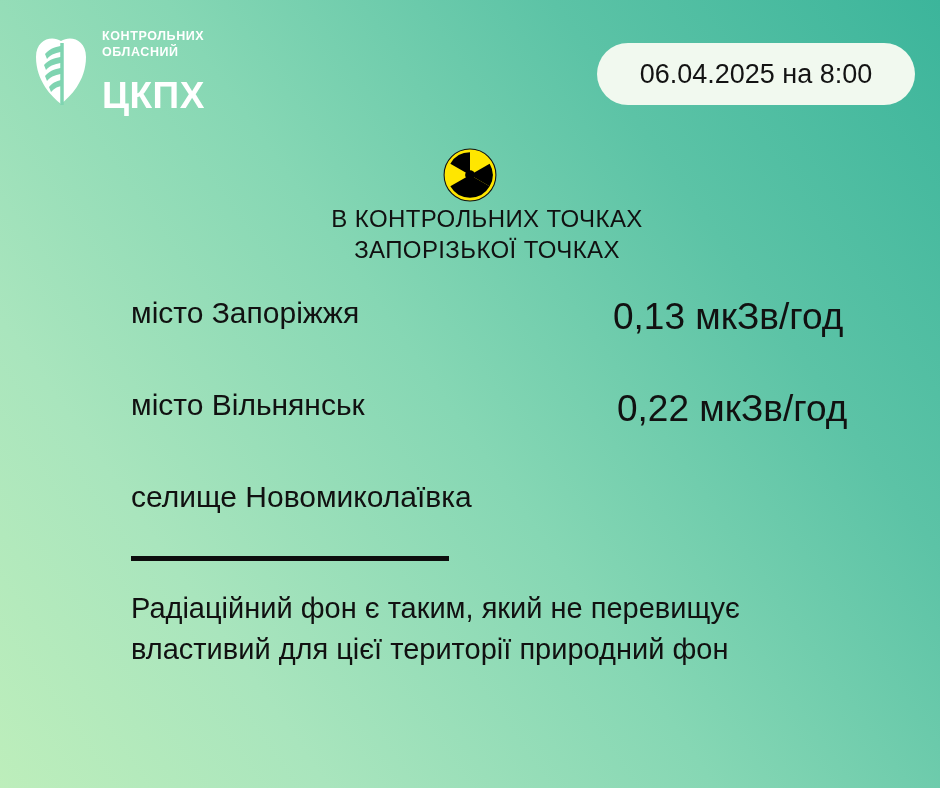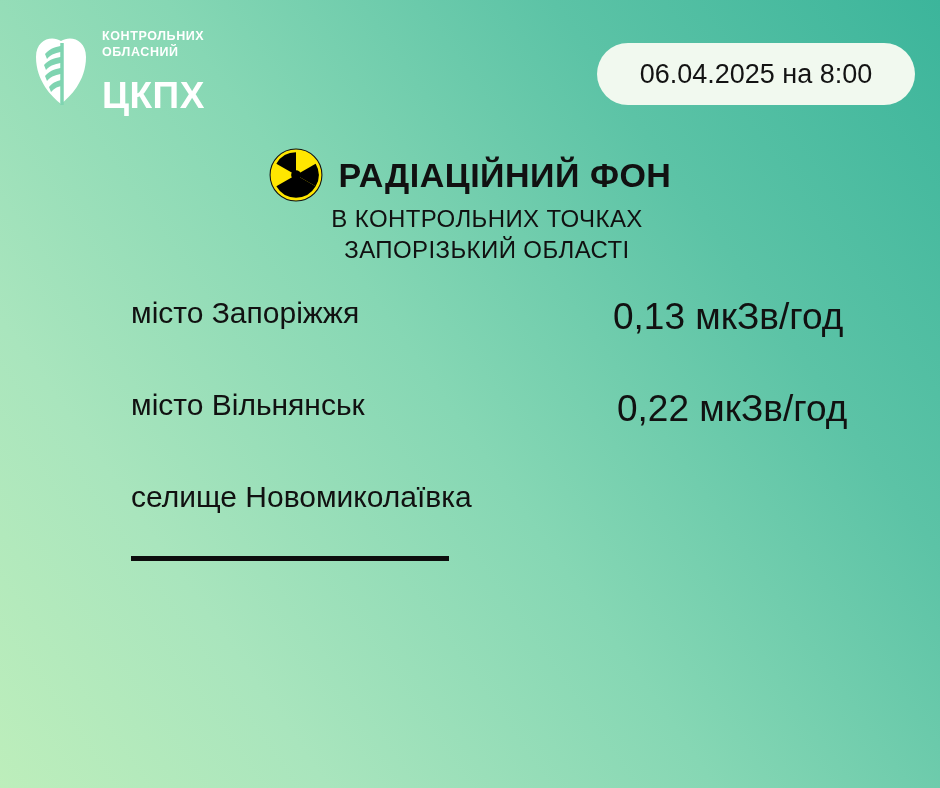--- a/index.html
+++ b/index.html
@@ -193,38 +193,41 @@
     <div class="title-main-row">
       <span class="rad-icon">
         <svg viewBox="0 0 100 100" width="54" height="54" aria-hidden="true">
           <circle cx="50" cy="50" r="48" fill="#ffe600" stroke="#111111" stroke-width="2"></circle>
           <circle cx="50" cy="50" r="9" fill="#000000"></circle>
           <path d="M50 50 L50 8 A42 42 0 0 0 13.6 29 Z" fill="#000000"></path>
           <path d="M50 50 L86.4 29 A42 42 0 0 1 86.4 71 Z" fill="#000000"></path>
           <path d="M50 50 L86.4 71 A42 42 0 0 1 13.6 71 Z" fill="#000000"></path>
         </svg>
       </span>
-      <span class="title-main">РАДІАЦІЙНИЙ ФОН</span>
     </div>
     <div class="title-sub">
       <div>В КОНТРОЛЬНИХ ТОЧКАХ</div>
-      <div>ЗАПОРІЗЬКИЙ ОБЛАСТІ</div>
+      <div>ЗАПОРІЗЬКОЇ ТОЧКАХ</div>
     </div>
   </div>
 
   <div class="rows">
     <div class="row row-1">
       <span class="row-label">місто Запоріжжя</span>
       <span class="row-value">0,13 мкЗв/год</span>
     </div>
     <div class="row row-2">
       <span class="row-label">місто Вільнянськ</span>
       <span class="row-value">0,22 мкЗв/год</span>
     </div>
     <div class="row row-3">
       <span class="row-label">селище Новомиколаївка</span>
     </div>
   </div>
 
   <div class="divider"></div>
 
+  <div class="note">
+    <div class="note-line">Радіаційний фон є таким, який не перевищує</div>
+    <div class="note-line">властивий для цієї території природний фон</div>
+  </div>
 
 </div>
 
 </body></html>

